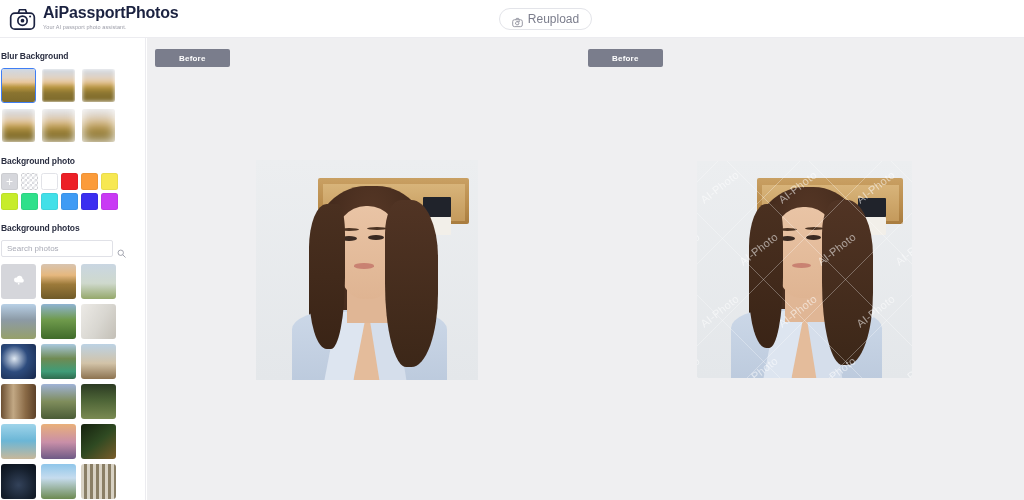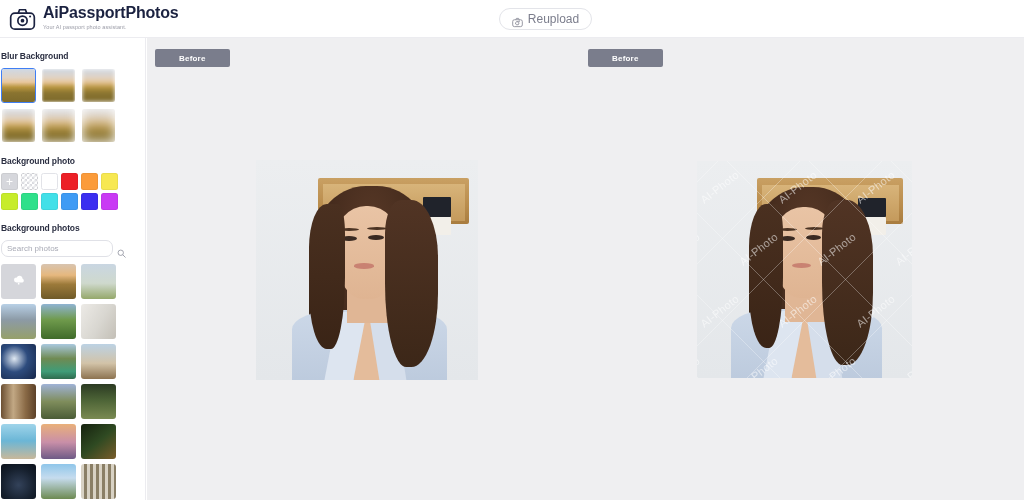--- a/index.html
+++ b/index.html
@@ -90,21 +90,21 @@
   .sw-trans {
     background-color: #fff;
     background-image:
       linear-gradient(45deg, #d9dadf 25%, transparent 25%, transparent 75%, #d9dadf 75%),
       linear-gradient(45deg, #d9dadf 25%, transparent 25%, transparent 75%, #d9dadf 75%);
     background-size: 5px 5px; background-position: 0 0, 2.5px 2.5px;
   }
 
   
   .search-wrap {
-    width: 112px; height: 17px; border: 1px solid #e0e1e7; border-radius: 7px;
+    width: 112px; height: 17px; border: 1px solid #e0e1e7; border-radius: 2px;
     display: flex; align-items: center; padding: 0 5px; background: #fff;
   }
   .search-input {
     flex: 1; border: none; outline: none; font-size: 8px; color: #8c8e9a;
     font-family: "Liberation Sans", sans-serif; background: transparent;
   }
   .search-input::placeholder { color: #a9abb6; }
   .search-icon { width: 9px; height: 9px; display: block; flex: none; }
 
   

